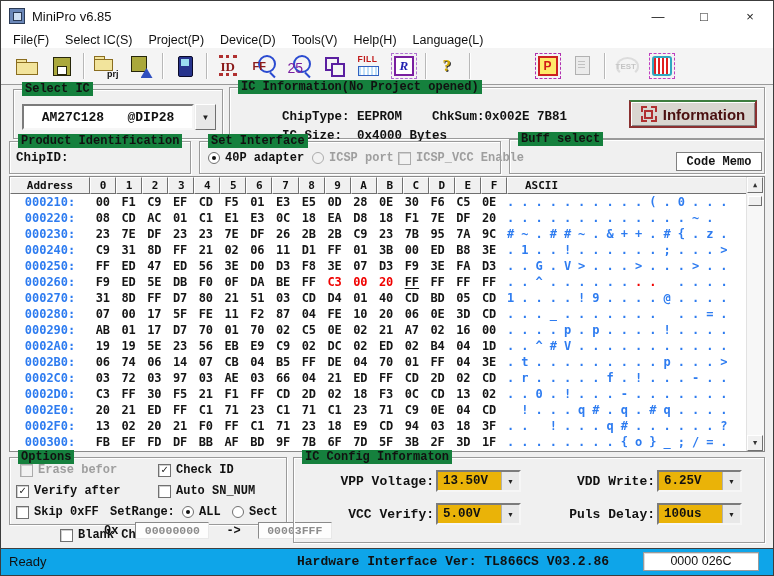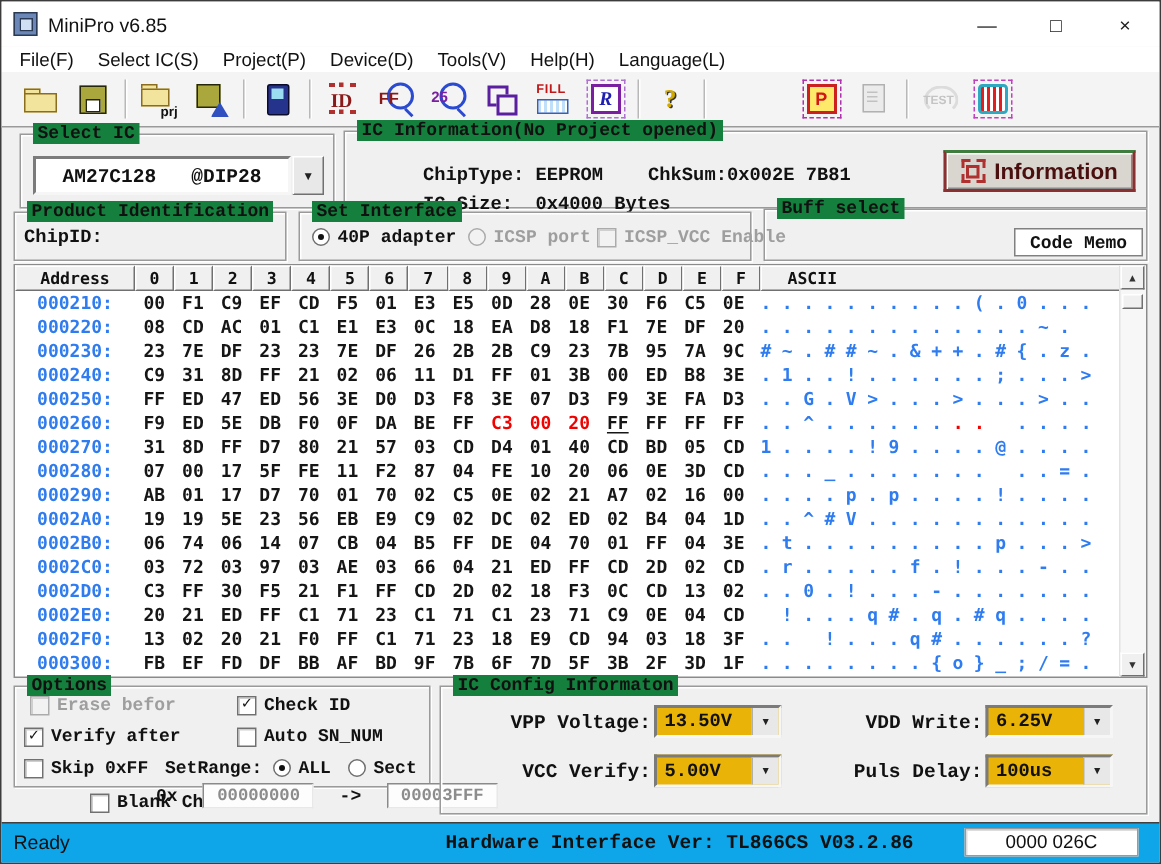--- a/index.html
+++ b/index.html
@@ -34,21 +34,21 @@
   .i-saveprj::before{content:"";position:absolute;left:3px;top:3px;width:14px;height:14px;background:#aaa83c;border:1px solid #26260a;}
   .i-saveprj::after{content:"";position:absolute;right:1px;bottom:1px;width:12px;height:10px;background:#3050c0;clip-path:polygon(50% 0,0 100%,100% 100%);}
   .i-device::before{content:"";position:absolute;left:6px;top:3px;width:13px;height:19px;background:#26338c;border:1px solid #0a0a2a;border-radius:2px;}
   .i-device::after{content:"";position:absolute;left:9px;top:6px;width:8px;height:7px;background:#9adcf0;}
   .i-id::before{content:"";position:absolute;left:3px;top:2px;width:18px;height:0;border-top:3px dotted #b03030;}
   .i-id::after{content:"";position:absolute;left:3px;bottom:3px;width:18px;height:0;border-top:3px dotted #b03030;}
   .i-id .ico-text{left:5px;top:7px;font-family:"Liberation Serif",serif;font-weight:bold;font-size:13px;color:#8a1a1a;}
   .i-ff::before,.i-25::before{content:"";position:absolute;right:1px;top:2px;width:14px;height:14px;border:2px solid #2a4ad0;border-radius:50%;}
   .i-ff::after,.i-25::after{content:"";position:absolute;right:1px;bottom:3px;width:7px;height:2px;background:#2a4ad0;transform:rotate(45deg);}
   .i-ff .ico-text{left:2px;top:8px;font-weight:bold;font-size:11px;color:#8a1a1a;}
-  .i-25 .ico-text{left:2px;top:8px;font-weight:bold;font-size:10px;color:#7a1fa0;}
+  .i-25 .ico-text{left:2px;top:8px;font-weight:normal;font-size:14px;color:#7a1fa0;}
   .i-copy::before{content:"";position:absolute;left:4px;top:4px;width:10px;height:10px;border:2px solid #5a1fa0;}
   .i-copy::after{content:"";position:absolute;left:10px;top:10px;width:10px;height:10px;border:2px solid #5a1fa0;background:#f4f4f4;}
   .i-fill .ico-text{left:2px;top:2px;font-weight:bold;font-size:8.5px;letter-spacing:.5px;color:#c01818;}
   .i-fill::after{content:"";position:absolute;left:2px;bottom:3px;width:19px;height:8px;border:1px solid #3060c0;background:repeating-linear-gradient(90deg,#bfe0f8 0 2px,#fff 2px 4px);}
   .i-r::before{content:"";position:absolute;left:3px;top:3px;width:16px;height:16px;border:2px solid #7a1fa0;background:#fff;}
   .i-r::after{content:"";position:absolute;left:0;top:0;width:24px;height:24px;border:1px dashed #b070d0;}
   .i-r .ico-text{left:9px;top:6px;font-family:"Liberation Serif",serif;font-style:italic;font-weight:bold;font-size:13px;color:#2020b0;z-index:3;}
   .i-help .ico-text{left:8px;top:4px;font-family:"Liberation Serif",serif;font-weight:bold;font-size:17px;color:#d0a800;text-shadow:1px 1px 0 #333;}
   .i-p::before{content:"";position:absolute;left:3px;top:3px;width:16px;height:16px;border:2px solid #cc2020;background:#ffe96a;}
   .i-p::after{content:"";position:absolute;left:0;top:0;width:24px;height:24px;border:1px dashed #b030b0;}
@@ -408,21 +408,21 @@
           <span class="hex-ascii"><span>.</span><span>.</span><span>^</span><span>.</span><span>.</span><span>.</span><span>.</span><span>.</span><span>.</span><span class="red">.</span><span class="red">.</span><span class="red"> </span><span>.</span><span>.</span><span>.</span><span>.</span></span>
         </div>
         <div class="hex-row">
           <span class="hex-addr">000270:</span>
           <span class="hex-byte">31</span>
           <span class="hex-byte">8D</span>
           <span class="hex-byte">FF</span>
           <span class="hex-byte">D7</span>
           <span class="hex-byte">80</span>
           <span class="hex-byte">21</span>
-          <span class="hex-byte">57</span>
+          <span class="hex-byte">51</span>
           <span class="hex-byte">03</span>
           <span class="hex-byte">CD</span>
           <span class="hex-byte">D4</span>
           <span class="hex-byte">01</span>
           <span class="hex-byte">40</span>
           <span class="hex-byte">CD</span>
           <span class="hex-byte">BD</span>
           <span class="hex-byte">05</span>
           <span class="hex-byte">CD</span>
           <span class="hex-ascii">1....!9....@....</span>

